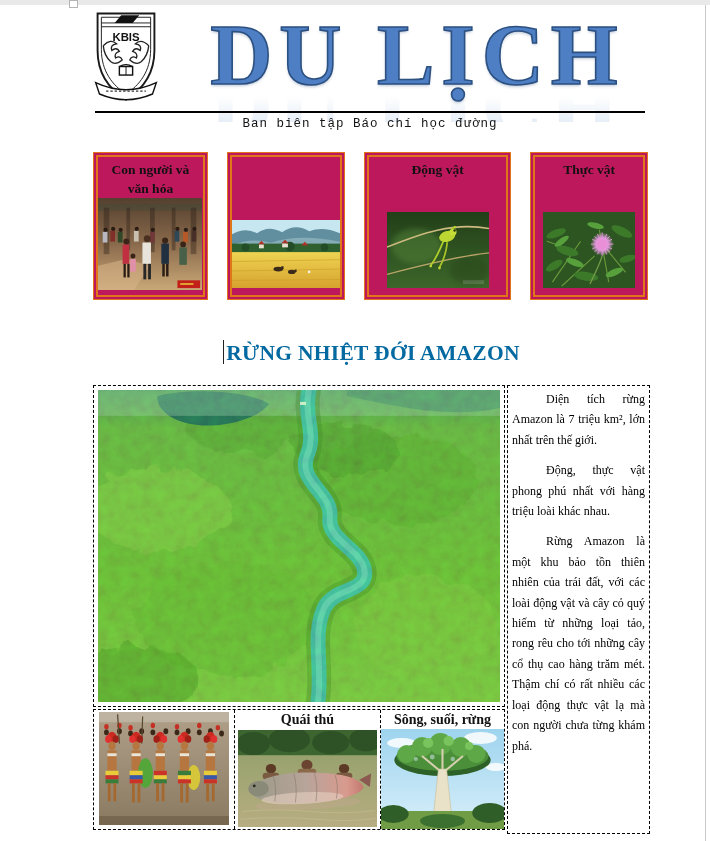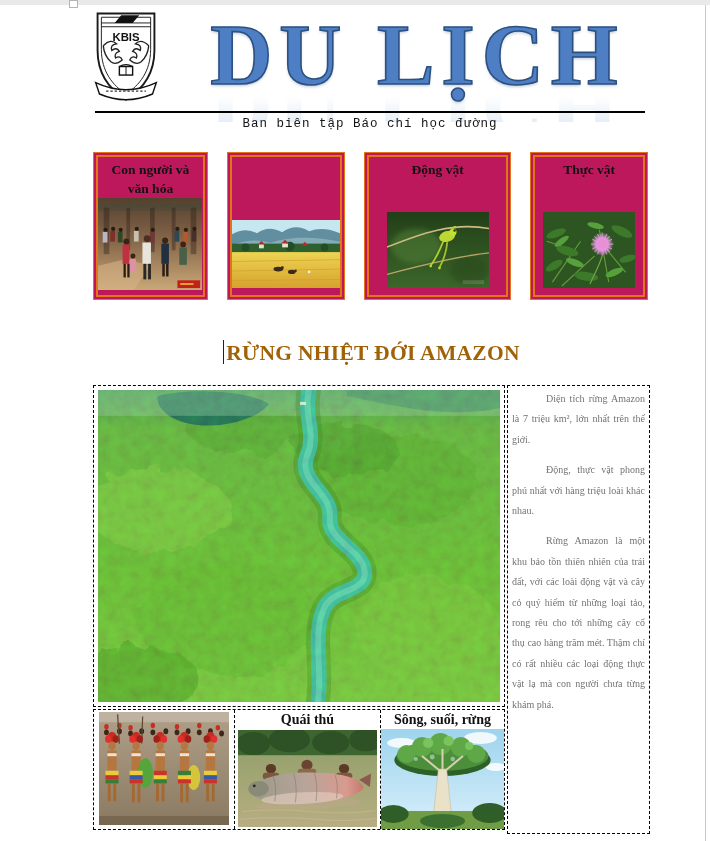--- a/index.html
+++ b/index.html
@@ -37,42 +37,42 @@
   .cat-img{margin-top:auto;margin-bottom:7px;}
   .cat-img svg{display:block;width:100%;height:100%;}
   .w1{width:120px}.w2{width:118px}.w3{width:154px}.w4{width:123px}
   .i1{width:104px;height:94px;margin-bottom:5px;}
   .i2{width:108px;height:68px;}
   .i3{width:102px;height:76px;}
   .i4{width:92px;height:76px;}
 
   
   .article-title{position:absolute;left:93px;top:340px;width:557px;text-align:center;
-                 font-size:21.5px;font-weight:bold;letter-spacing:.3px;color:#a16207;}
+                 font-size:21.5px;font-weight:bold;letter-spacing:.3px;color:#0369a1;}
   .caret{display:inline-block;width:1px;height:24px;background:#222;vertical-align:-4px;margin-right:2px;}
 
   
   .article{position:absolute;left:93px;top:385px;width:557px;height:452px;}
   .main-img-box{position:absolute;left:0;top:0;width:412px;height:322px;border:1px dashed #000;padding:4px;}
   .main-img-box svg{display:block;width:100%;height:100%;}
   .sub-row{position:absolute;left:0;top:324px;width:412px;height:121px;border:1px dashed #000;display:flex;}
   .cell{display:flex;flex-direction:column;height:100%;}
   .c1{width:140px;}
   .c2{width:146px;border-left:1px dashed #000;}
   .c3{width:124px;border-left:1px dashed #000;}
   .cell-title{font-weight:bold;font-size:14px;line-height:18px;text-align:center;padding-top:1px;}
   .cell-img{flex:1;overflow:hidden;}
   .cell-img svg{display:block;width:100%;height:100%;}
   .m1{margin:2px 5px 4px;}
   .m2{margin:1px 3px 2px;}
   .m3{margin:0;}
   .text-col{position:absolute;left:414px;top:0;width:143px;height:449px;border:1px dashed #000;
             padding:3px 4px;}
-  .text-col p{margin:0 0 10px;font-size:10px;line-height:20.4px;text-align:justify;
-              text-indent:34px;color:#737373;}
+  .text-col p{margin:0 0 10px;font-size:12px;line-height:20.4px;text-align:justify;
+              text-indent:34px;color:#000000;}
 </style>
 </head>
 <body>
 
 <div class="page">
 
   <div class="top-strip"></div>
   <div class="top-square"></div>
   <div class="right-edge"></div>
 

